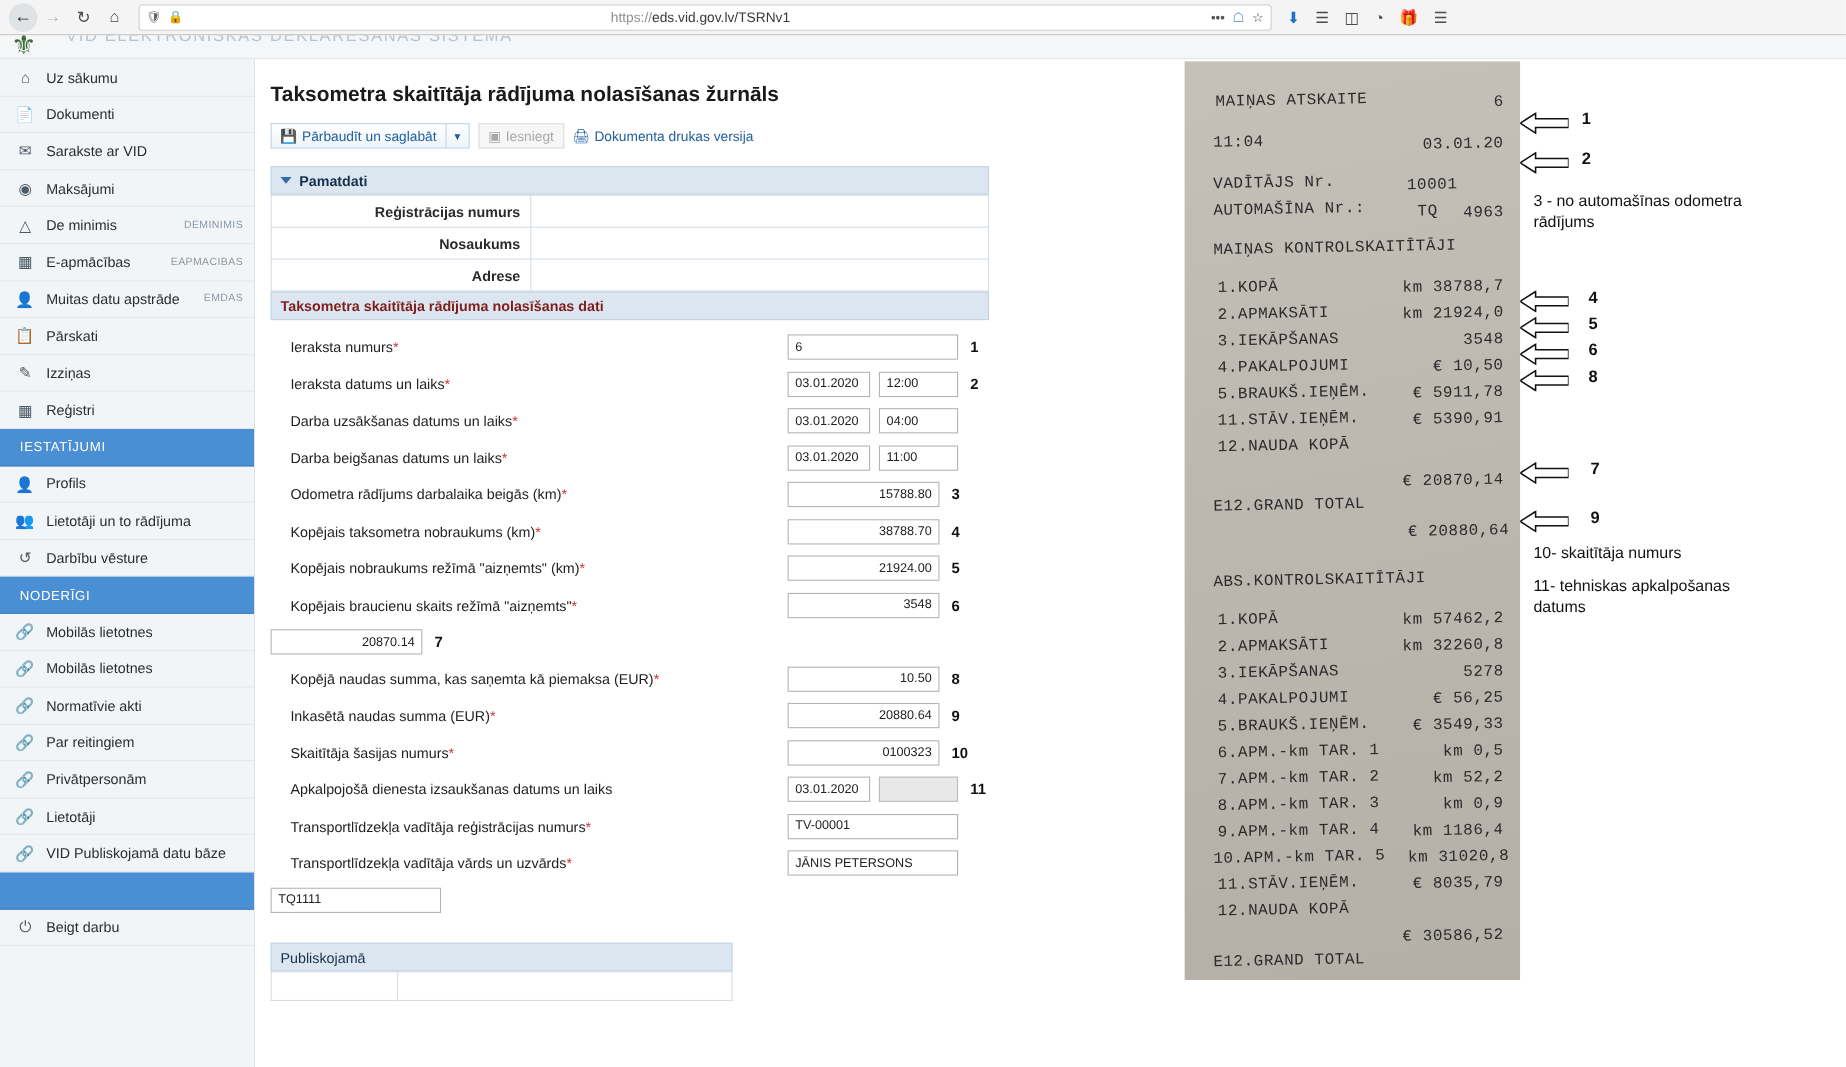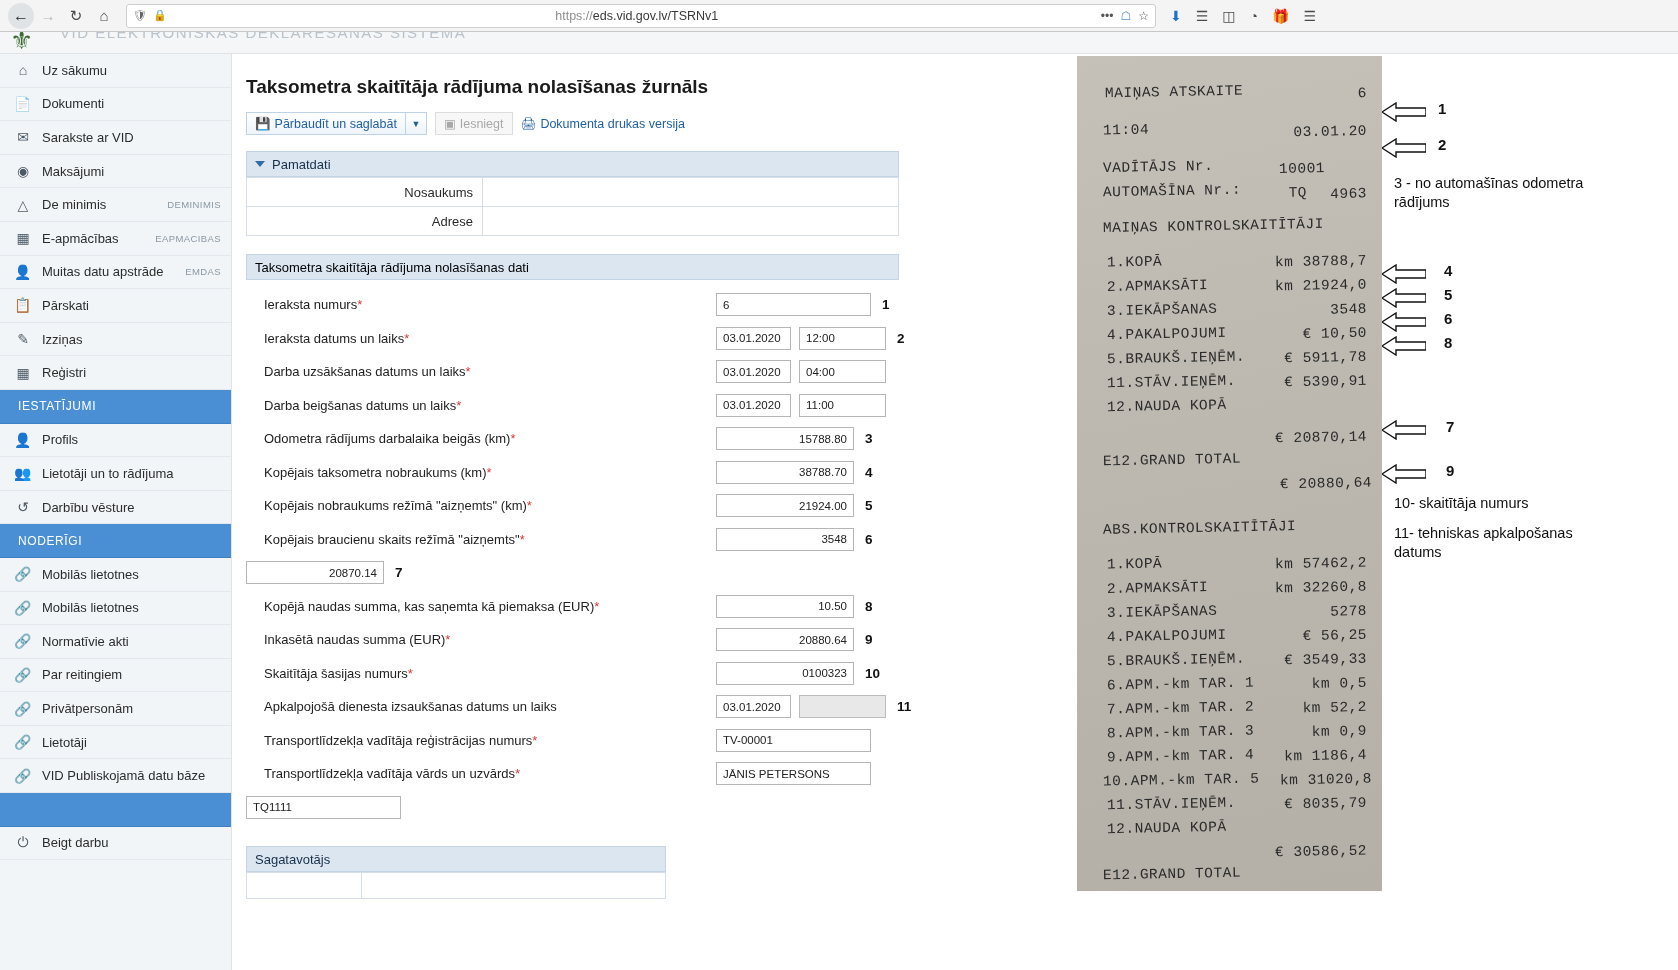--- a/index.html
+++ b/index.html
@@ -191,21 +191,21 @@
     margin-right:8px;
   }
   .tb-btn.plain {
     border:none;
     background:transparent;
     color:#1f5fa0;
     padding-left:0;
   }
 
   
-  #panel { margin:16px 0 0 14px; width:653px; }
+  #panel { margin:16px 0 0 14px; width:653px;font-weight:bold; }
   .section-bar {
     background:#dce6f1;
     border:1px solid #c3d4e5;
     height:26px;
     display:flex; align-items:center;
     padding-left:8px;
     font-size:13px;
     color:#17304a;
     gap:7px;
   }
@@ -214,28 +214,27 @@
   .basic-table td {
     border:1px solid #d5dee7;
     height:29px;
     font-size:13px;
     color:#2a2a2a;
   }
   .basic-table td.k { width:236px; text-align:right; padding-right:9px; color:#2a2a2a; }
   .basic-table td.v { background:#ffffff; }
 
   .sub-bar {
-    margin-top:18px;
     background:#dce6f1;
     border:1px solid #c3d4e5;
     height:26px;
     display:flex; align-items:center;
     padding-left:8px;
     font-size:13px;
-    color:#000000;
+    color:#7f1d1d;
   }
 
   
   #form-rows { margin-left:14px; margin-top:8px; }
   .frow {
     display:flex;
     align-items:center;
     height:33.5px;
   }
   .frow .flabel {
@@ -252,21 +251,21 @@
     background:#ffffff;
     font-size:11.5px;
     color:#222;
     display:flex;
     align-items:center;
     padding:0 6px;
   }
   .inp.wide { width:155px; }
   .inp.num { width:138px; justify-content:flex-end; font-size:11.5px; }
   .inp.date { width:75px; }
-  .inp.time { width:87px; }
+  .inp.time { width:72px; }
   .inp.time.empty { background:#e8e8e8; border:1px solid #bcbcbc; }
   .rnum {
     width:24px;
     margin-left:11px;
     font-size:13.5px;
     font-weight:bold;
     color:#111;
   }
 
   
@@ -491,20 +490,24 @@
     </div>
   </div>
 
   <div id="panel">
     <div class="section-bar">
       <span class="tri"></span>
       <span>Pamatdati</span>
     </div>
     <table class="basic-table">
       <tbody>
+          <tr>
+        <td class="k">Reģistrācijas numurs</td>
+        <td class="v"></td>
+      </tr>
       <tr>
         <td class="k">Nosaukums</td>
         <td class="v"></td>
       </tr>
       <tr>
         <td class="k">Adrese</td>
         <td class="v"></td>
       </tr>
     </tbody>
       </table>
@@ -641,21 +644,21 @@
     <div class="frow">
       <div class="fcontrols">
           <div class="inp wide">TQ1111</div>
         </div>
       <div class="rnum"></div>
     </div>
   </div>
 
   <div id="prepared">
     <div class="section-bar">
-      <span>Sagatavotājs</span>
+      <span>Publiskojamā</span>
     </div>
     <table class="ptable">
       <tbody>
           <tr>
         <td class="c1"></td>
         <td></td>
       </tr>
     </tbody>
       </table>
   </div>

